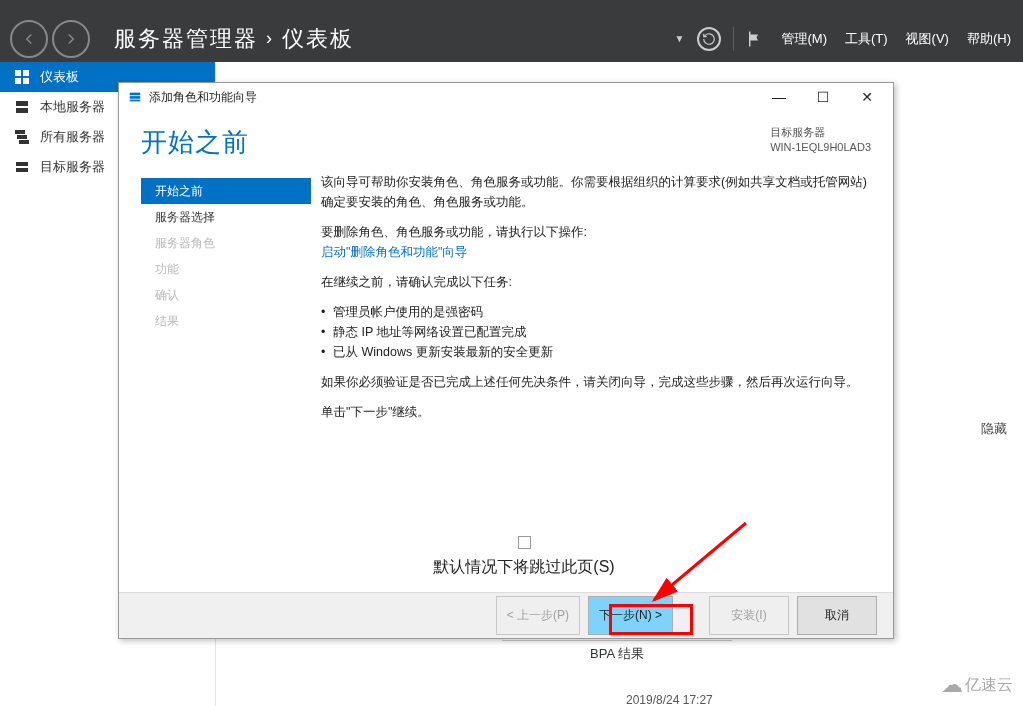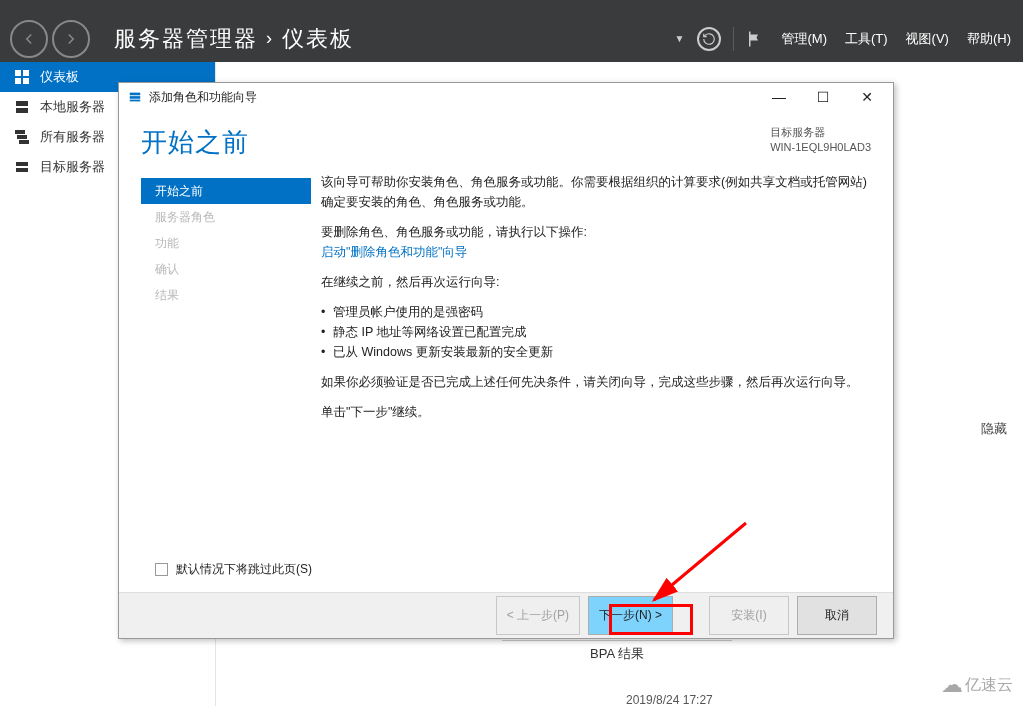--- a/index.html
+++ b/index.html
@@ -55,21 +55,21 @@
 .step.enabled { color: #333; }
 .step.disabled { color: #b8b8b8; }
 
 .content-pane { flex:1; padding: 0 4px 0 10px; font-size:12.5px; color:#222; line-height: 1.6; }
 .content-pane p { margin-bottom: 10px; }
 .link { color:#0071c5; }
 .bullets { margin: 4px 0 10px 0; }
 .bullets li { list-style: none; padding-left: 12px; position:relative; }
 .bullets li::before { content:"•"; position:absolute; left:0; }
 
-.skip-row { padding: 0 0 14px 36px; display:flex; align-items:center; gap:8px; font-size:12px; color:#222; }
+.skip-row { padding: 0 0 14px 36px; display:flex; align-items:center; gap:8px; font-size:16px; color:#222;flex-direction:column; }
 .checkbox { width:13px; height:13px; border:1px solid #999; background:#fff; }
 
 .wizard-footer { height: 46px; border-top:1px solid #ddd; background:#f0f0f0; display:flex; align-items:center; justify-content:flex-end; padding: 0 16px; gap: 8px; }
 .btn { min-width: 80px; height: 39px; font-size: 12px; border: 1px solid #adadad; background:#e1e1e1; color:#222; display:flex; align-items:center; justify-content:center; padding: 0 10px; }
 .btn.disabled { color:#a0a0a0; background:#efefef; border-color:#c8c8c8; }
 .btn.primary { background:#7dd3fc; }
 
 
 .red-box { position:absolute; top: 604px; left: 609px; width: 84px; height: 31px; border: 3px solid #ff0000; pointer-events:none; }
 .red-arrow { position:absolute; top: 518px; left: 636px; width: 120px; height: 90px; pointer-events:none; }
@@ -196,41 +196,44 @@
       <div>目标服务器</div>
       <div>WIN-1EQL9H0LAD3</div>
     </div>
   </div>
 
   <div class="wizard-body">
     <div class="steps">
       <div class="step active">
           <span>开始之前</span>
         </div>
+      <div class="step enabled">
+          <span>服务器选择</span>
+        </div>
       <div class="step disabled">
           <span>服务器角色</span>
         </div>
       <div class="step disabled">
           <span>功能</span>
         </div>
       <div class="step disabled">
           <span>确认</span>
         </div>
       <div class="step disabled">
           <span>结果</span>
         </div>
     </div>
 
     <div class="content-pane">
       <p>该向导可帮助你安装角色、角色服务或功能。你需要根据组织的计算要求(例如共享文档或托管网站)确定要安装的角色、角色服务或功能。</p>
       <p>
         <span>要删除角色、角色服务或功能，请执行以下操作:</span><br>
         <span class="link">启动"删除角色和功能"向导</span>
       </p>
-      <p>在继续之前，然后再次运行向导:</p>
+      <p>在继续之前，请确认完成以下任务:</p>
       <ul class="bullets">
         <li>管理员帐户使用的是强密码</li>
         <li>静态 IP 地址等网络设置已配置完成</li>
         <li>已从 Windows 更新安装最新的安全更新</li>
       </ul>
       <p>如果你必须验证是否已完成上述任何先决条件，请关闭向导，完成这些步骤，然后再次运行向导。</p>
       <p>单击"下一步"继续。</p>
     </div>
   </div>
 

